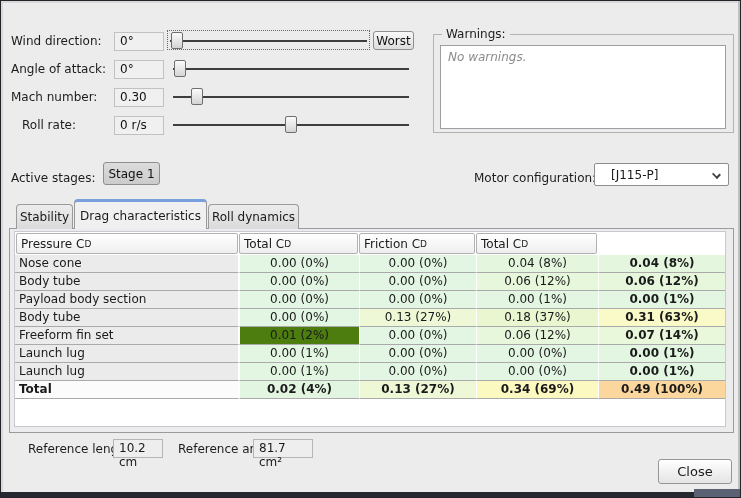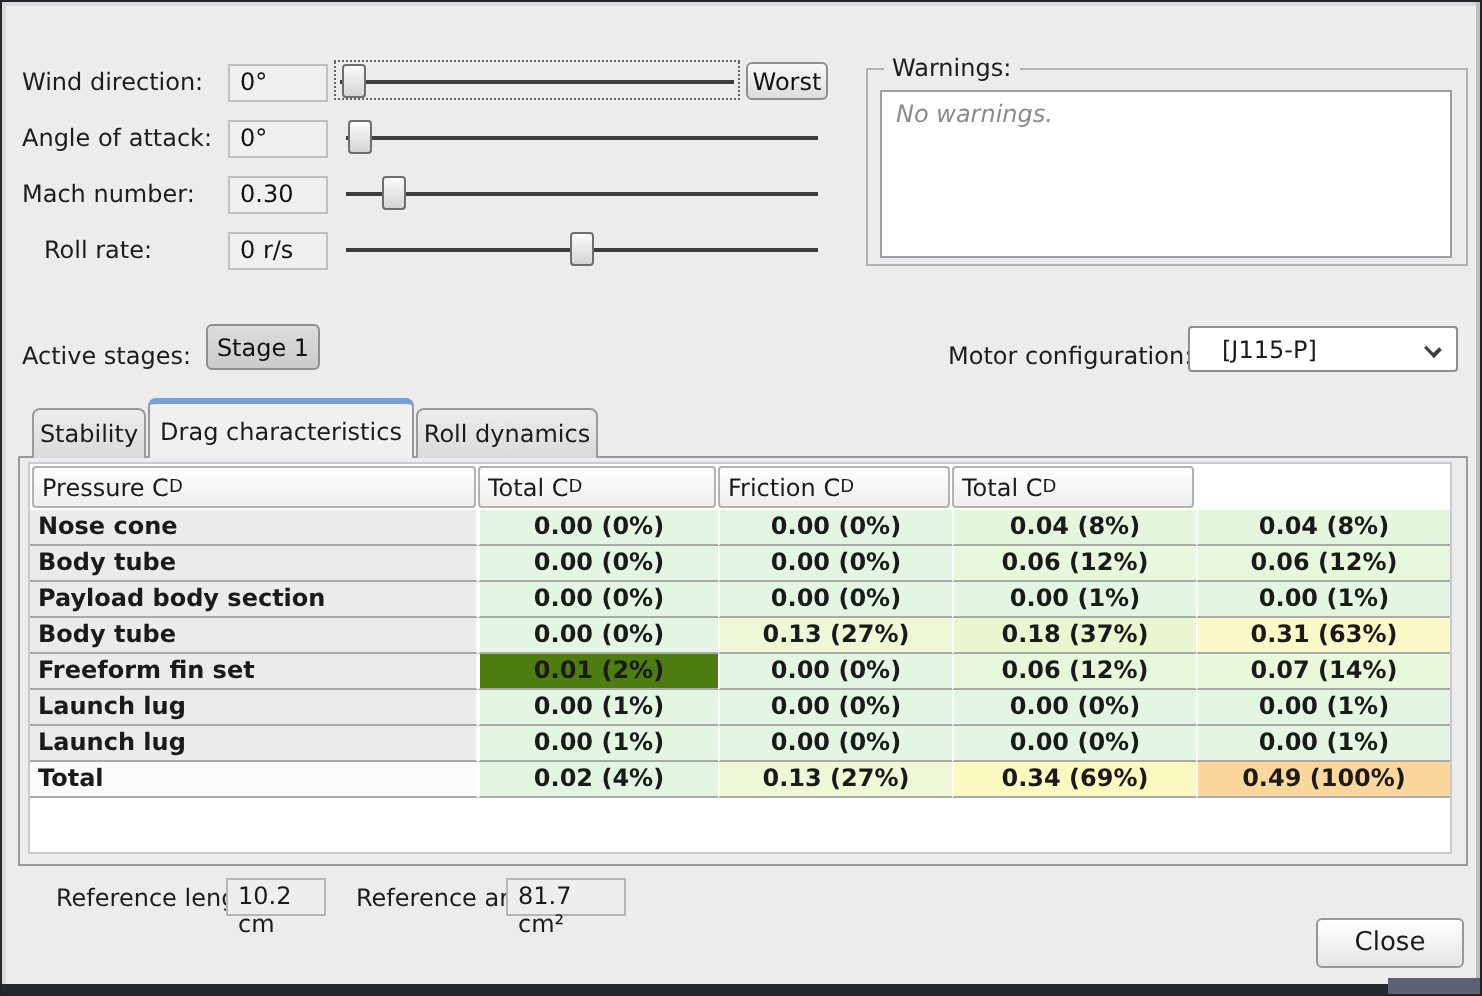--- a/index.html
+++ b/index.html
@@ -89,21 +89,21 @@
   .tgrid{display:grid;grid-template-columns:224px 120px 117px 122px auto;}
   .th{
     height:21px;margin:1px 1px 1px 0;
     background:linear-gradient(#ffffff,#eeeeee);
     border:1px solid #b2b2b2;border-radius:2px;
     display:flex;align-items:center;padding-left:4px;
   }
   .th:first-child{margin-left:1px;}
   sub{font-size:9px;}
   .trow{display:contents;}
-  .tc{height:18px;line-height:17px;border-bottom:1px solid #aaa;overflow:hidden;white-space:nowrap;font-weight:bold;}
+  .tc{height:18px;line-height:17px;border-bottom:1px solid #aaa;overflow:hidden;white-space:nowrap;}
   .tc.name{background:#ebebeb;padding-left:4px;border-right:1px solid #fff;}
   .tc.num{text-align:center;border-left:1px solid #fff;}
   .tc.totcol{font-weight:bold;}
   .trow.totalrow .tc{font-weight:bold;}
   .trow.totalrow .tc.name{background:#fbfbfb;}
   
   .refbox{height:19px;background:#eeeeee;border:1px solid #b5b5b5;padding:1px 5px;}
   .close-btn{
     left:657px;top:458px;width:74px;height:25px;font-size:13px;
     background:linear-gradient(#ffffff,#e4e4e4);

